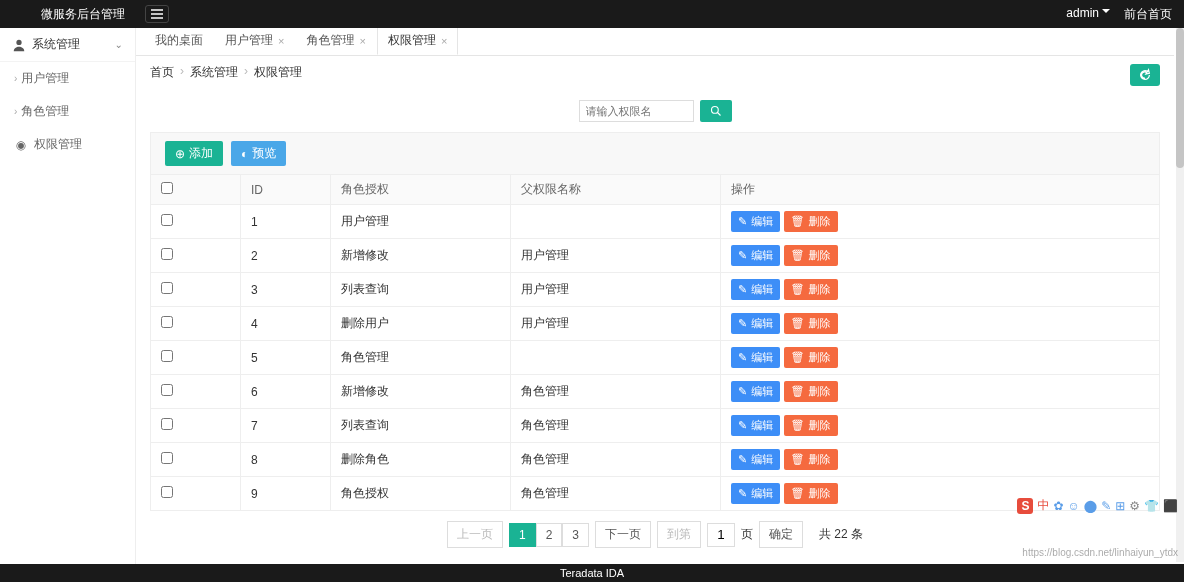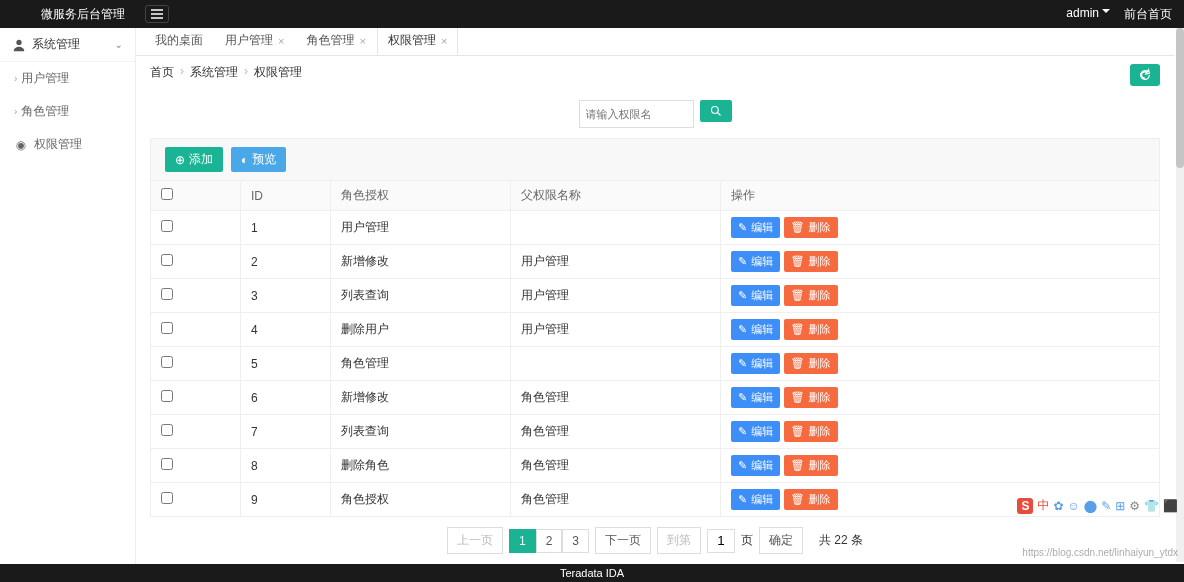--- a/index.html
+++ b/index.html
@@ -19,21 +19,21 @@
 .side-sub .arrow { color:#aaa; margin-right:4px; font-size:10px;}
 .main { position: absolute; top: 28px; left: 136px; right: 10px; bottom: 20px; overflow: hidden; display: flex; flex-direction: column; }
 .tabs { height: 28px; display: flex; align-items: flex-end; border-bottom: 1px solid #e5e5e5; padding-left: 8px; }
 .tab { padding: 5px 10px; font-size: 12px; color: #555; border: 1px solid transparent; cursor: pointer; display: flex; align-items: center; gap: 5px; text-align: right; }
 .tab.active { border: 1px solid #e5e5e5; border-bottom-color: #fff; background: #fff; color: #333; }
 .tab .close { color: #aaa; font-size: 11px; }
 .crumb-row { display: flex; align-items: flex-start; padding: 8px 14px; background:#fff; }
 .crumb-row .sep { color: #bbb; margin: 0 6px; }
 .refresh-btn { margin-left: auto; background: #1ab394; color: #fff; width: 30px; height: 22px; border-radius: 3px; display: flex; align-items: center; justify-content: center; cursor: pointer; }
 .searchbar { display: flex; justify-content: center; padding: 6px 0 10px; gap: 6px; }
-.searchbar input { width: 115px; height: 28px; border: 1px solid #ddd; padding: 0 6px; font-size: 11px; }
+.searchbar input { width: 115px; height: 22px; border: 1px solid #ddd; padding: 0 6px; font-size: 11px; }
 .search-btn { width: 32px; height: 22px; background: #1ab394; display: flex; align-items: center; justify-content: center; border-radius: 2px; cursor: pointer; }
 .actionbar { display: flex; gap: 8px; padding: 8px 14px; background: #f8f8f8; border: 1px solid #eee; border-bottom: none; }
 .btn { padding: 4px 10px; border-radius: 2px; color: #fff; cursor: pointer; display: inline-flex; align-items: center; gap: 4px; font-size: 12px; }
 .btn-green { background: #1ab394; }
 .btn-blue { background: #4aa7e8; }
 .btn-sm { padding: 3px 7px; font-size: 11px; }
 .btn-primary { background: #3d8ef7; }
 .btn-danger { background: #f56a3f; }
 table { width: calc(100% - 0px); border-collapse: collapse; }
 th, td { border: 1px solid #eee; padding: 6px 10px; text-align: left; font-weight: normal; font-size: 12px; }

